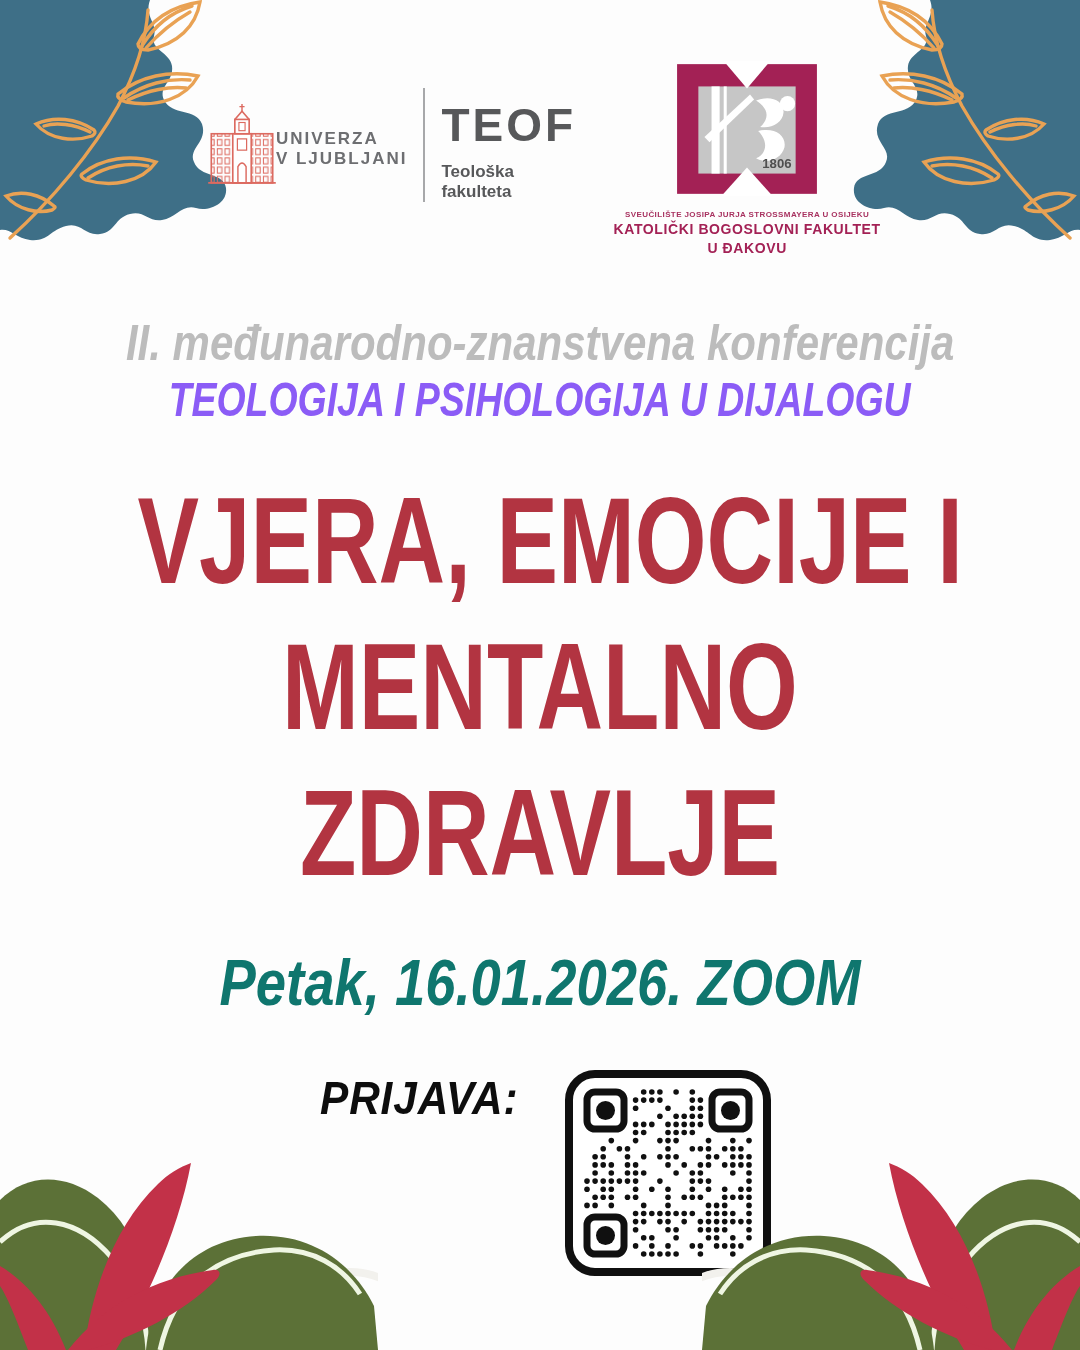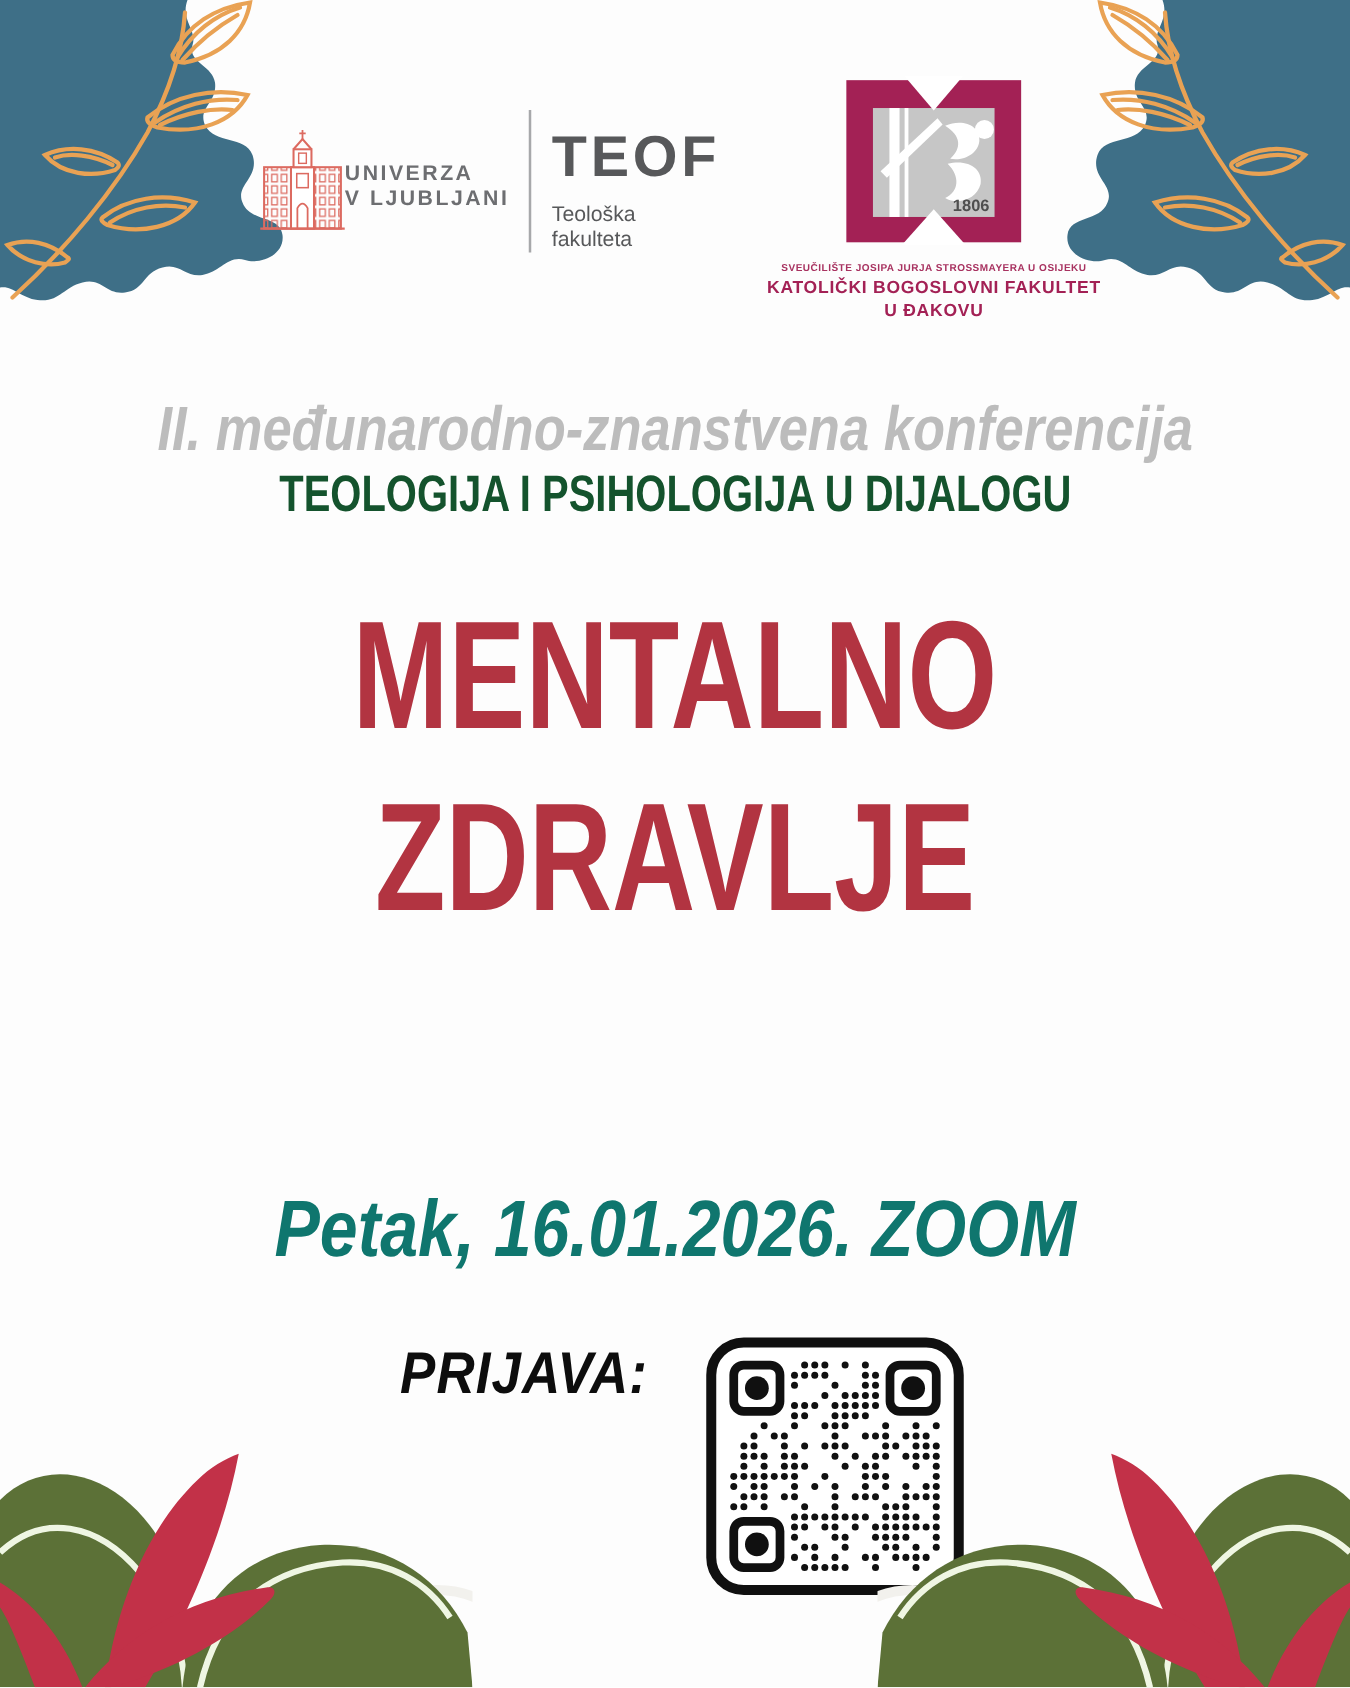--- a/index.html
+++ b/index.html
@@ -14,31 +14,31 @@
   .decor-bl{left:0;bottom:0;width:378px;height:214px;}
   .decor-br{right:0;bottom:0;width:378px;height:214px;transform:scaleX(-1);}
   
   .header-row{position:absolute;top:56px;left:0;right:0;display:flex;justify-content:center;align-items:flex-start;gap:46px;}
   .ul-logo{display:flex;gap:14px;margin-top:30px;}
   .ul-left{display:flex;flex-direction:row;align-items:center;}
   .ul-univerza{color:#6d6e71;font-weight:bold;font-size:17px;letter-spacing:2px;line-height:20px;margin-top:10px;white-space:nowrap;}
   .ul-divider{width:2px;background:#a7a8aa;margin:2px 2px 0 2px;}
   .ul-right{display:flex;flex-direction:column;padding-top:16px;}
   .ul-acronym{color:#57585a;font-weight:bold;font-size:46px;letter-spacing:3px;line-height:46px;}
-  .ul-fac{color:#57585a;font-weight:normal;font-size:17px;line-height:20px;margin-top:14px;}
+  .ul-fac{color:#57585a;font-weight:bold;font-size:17px;line-height:20px;margin-top:14px;}
   .kbf-logo{display:flex;flex-direction:column;align-items:center;width:250px;}
   .kbf-line1{color:#a83260;font-weight:bold;font-size:8px;letter-spacing:.4px;margin-top:6px;white-space:nowrap;}
   .kbf-line2{color:#a32155;font-weight:bold;font-size:14px;letter-spacing:.6px;margin-top:2px;white-space:nowrap;}
   .kbf-line3{color:#a32155;font-weight:bold;font-size:14px;letter-spacing:.6px;margin-top:3px;}
   
   .centerline{position:absolute;left:0;right:0;text-align:center;white-space:nowrap;}
   .squeeze{display:inline-block;transform-origin:50% 50%;white-space:nowrap;}
   .series{top:314px;font-size:50px;font-style:italic;font-weight:bold;color:#bcbcbc;}
   .series .squeeze{transform:scaleX(.84);}
-  .conf-name{top:372px;font-size:41px;font-weight:bold;color:#14532d;}
+  .conf-name{top:372px;font-size:48px;font-style:italic;font-weight:bold;color:#8b5cf6;}
   .conf-name .squeeze{transform:scaleX(.78);}
   .main-title{position:absolute;top:468px;left:0;right:0;text-align:center;
     font-size:123px;font-weight:bold;color:#b23441;line-height:146px;}
   .main-title .squeeze{transform:scaleX(.75);}
   .date-line{top:946px;font-size:64px;font-style:italic;font-weight:bold;color:#0f766e;}
   .date-line .squeeze{transform:scaleX(.85);}
   
   .reg-row{position:absolute;top:1070px;left:0;right:0;display:flex;justify-content:center;align-items:flex-start;gap:36px;}
   .reg-label{font-size:47px;font-style:italic;font-weight:bold;color:#0d0d0d;letter-spacing:1px;}
   .reg-label .squeeze{transform:scaleX(.9);}
@@ -139,20 +139,21 @@
   </div>
 
   <div class="centerline series">
     <span class="squeeze">II. međunarodno-znanstvena konferencija</span>
   </div>
   <div class="centerline conf-name">
     <span class="squeeze">TEOLOGIJA I PSIHOLOGIJA U DIJALOGU</span>
   </div>
 
   <div class="main-title">
+    <div><span class="squeeze">VJERA, EMOCIJE I</span></div>
     <div><span class="squeeze">MENTALNO</span></div>
     <div><span class="squeeze">ZDRAVLJE</span></div>
   </div>
 
   <div class="centerline date-line">
     <span class="squeeze">Petak, 16.01.2026. ZOOM</span>
   </div>
 
   <div class="reg-row">
     <div class="reg-label">

